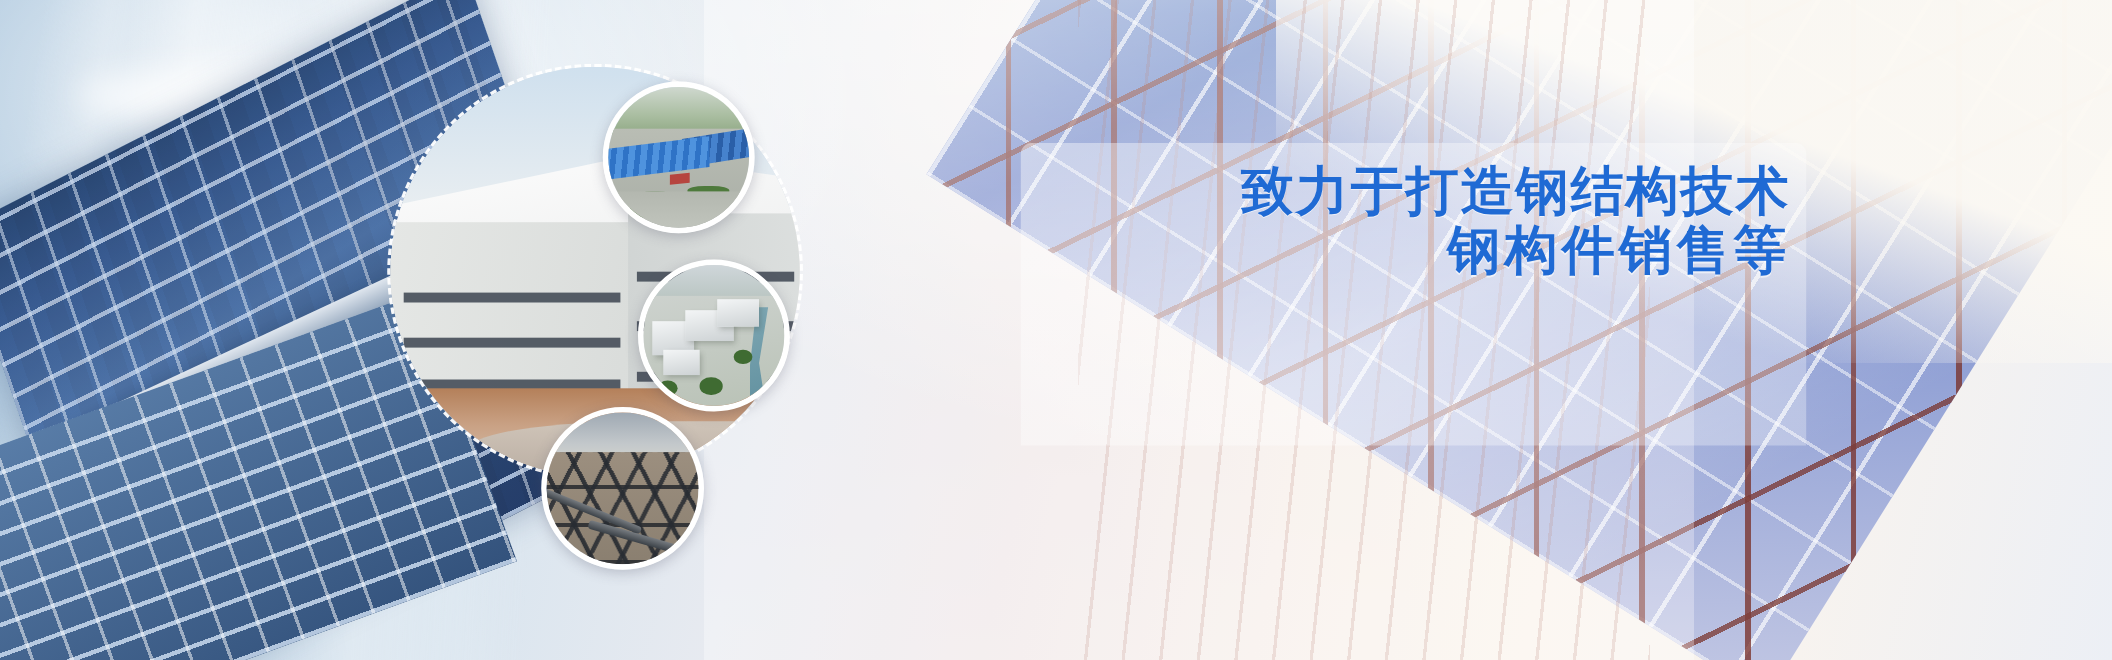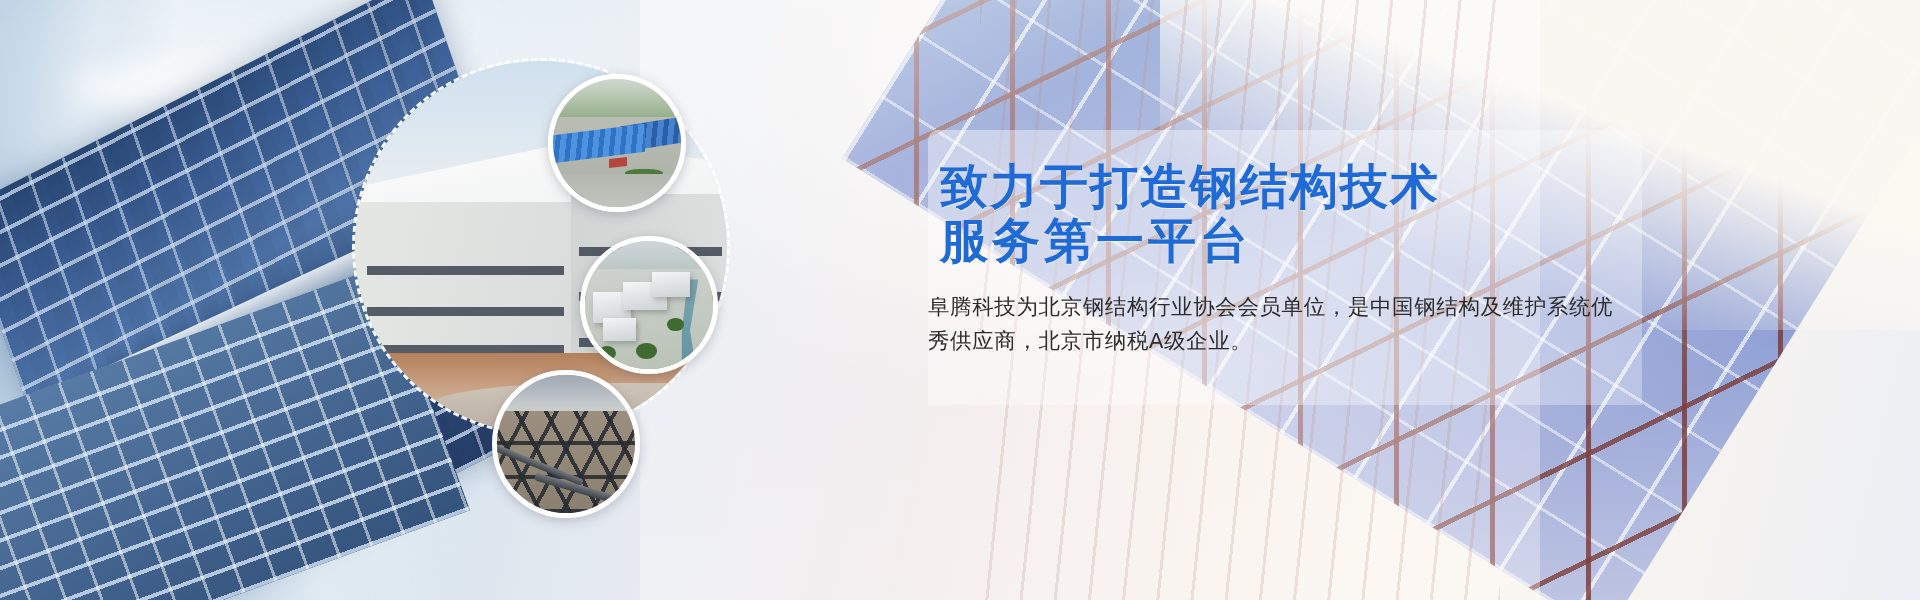--- a/index.html
+++ b/index.html
@@ -150,21 +150,21 @@
           repeating-linear-gradient(62deg,  rgba(40,44,50,.92) 0 4px, rgba(0,0,0,0) 4px 26px),
           repeating-linear-gradient(-62deg, rgba(40,44,50,.88) 0 4px, rgba(0,0,0,0) 4px 26px),
           repeating-linear-gradient(0deg,   rgba(30,34,40,.8) 0 4px, rgba(0,0,0,0) 4px 34px);}
   .t-bar{position:absolute;background:linear-gradient(180deg,#767b80,#3c4248);border-radius:3px;}
 
   
   .panel{position:absolute;left:928px;top:130px;width:714px;height:275px;
         background:linear-gradient(135deg, rgba(255,255,255,.42), rgba(255,255,255,.30));
         border-radius:10px 10px 0 0;}
   .copy{position:absolute;left:928px;top:148px;width:700px;}
-  .headline{margin:12px;text-align:left;color:#1f6ad4;
+  .headline{margin:0;text-align:right;color:#1f6ad4;
         font-family:Liberation Serif, serif;font-weight:bold;
         font-size:48px;line-height:1.12;letter-spacing:2px;
         text-shadow:0 1px 0 rgba(255,255,255,.6);}
   .headline .l2{display:block;letter-spacing:4px;}
   .body-copy{margin:22px 0 0 0;color:#2c2c2c;font-size:21.5px;line-height:1.62;
         letter-spacing:.6px;text-align:left;font-weight:500;}
   .badge{margin-top:19px;background:#1f6fdd;color:#fff;border-radius:9px;
         padding:11px 16px 13px;font-size:21px;line-height:1.5;letter-spacing:.4px;
         font-weight:bold;box-shadow:0 3px 10px rgba(25,85,190,.32);}
 </style>
@@ -250,18 +250,17 @@
       <div class="t-bar" style="left:-6%;top:62%;width:70%;height:7px;transform:rotate(22deg);"></div>
       <div class="t-bar" style="left:26%;top:82%;width:82%;height:8px;transform:rotate(16deg);"></div>
     </div>
   </div>
 
   <div class="panel"></div>
 
   <div class="copy">
     <h1 class="headline">
       <span>致力于打造钢结构技术</span>
-      <span class="l2">服务第一平台</span>
+      <span class="l2">钢构件销售等</span>
     </h1>
-    <p class="body-copy">阜腾科技为北京钢结构行业协会会员单位，是中国钢结构及维护系统优秀供应商，北京市纳税A级企业。</p>
   </div>
 
 </div>
 
 </body></html>

